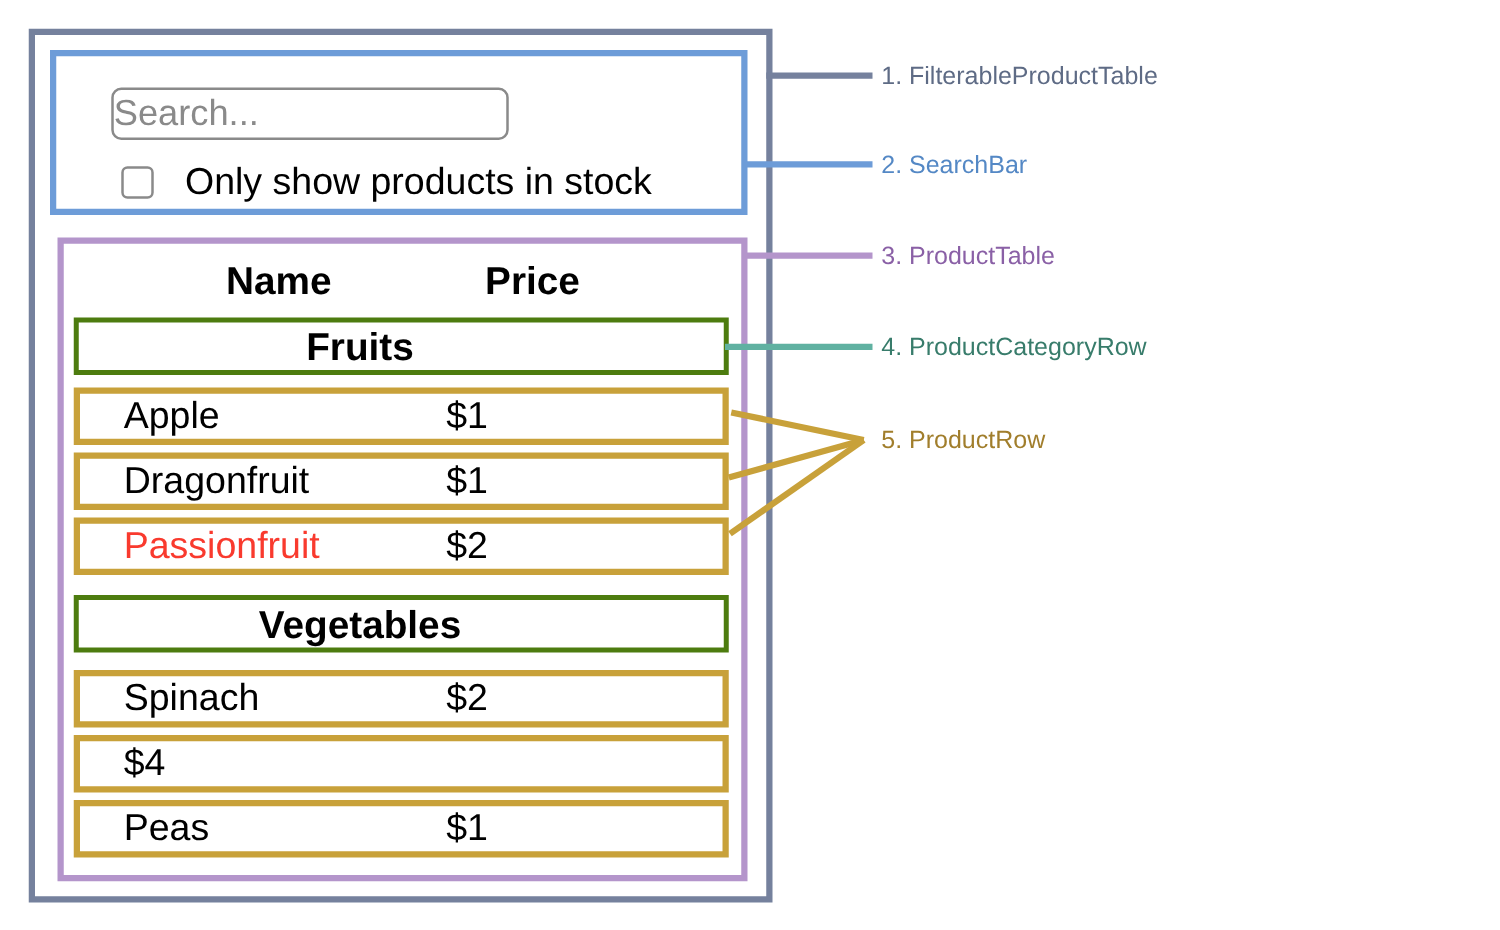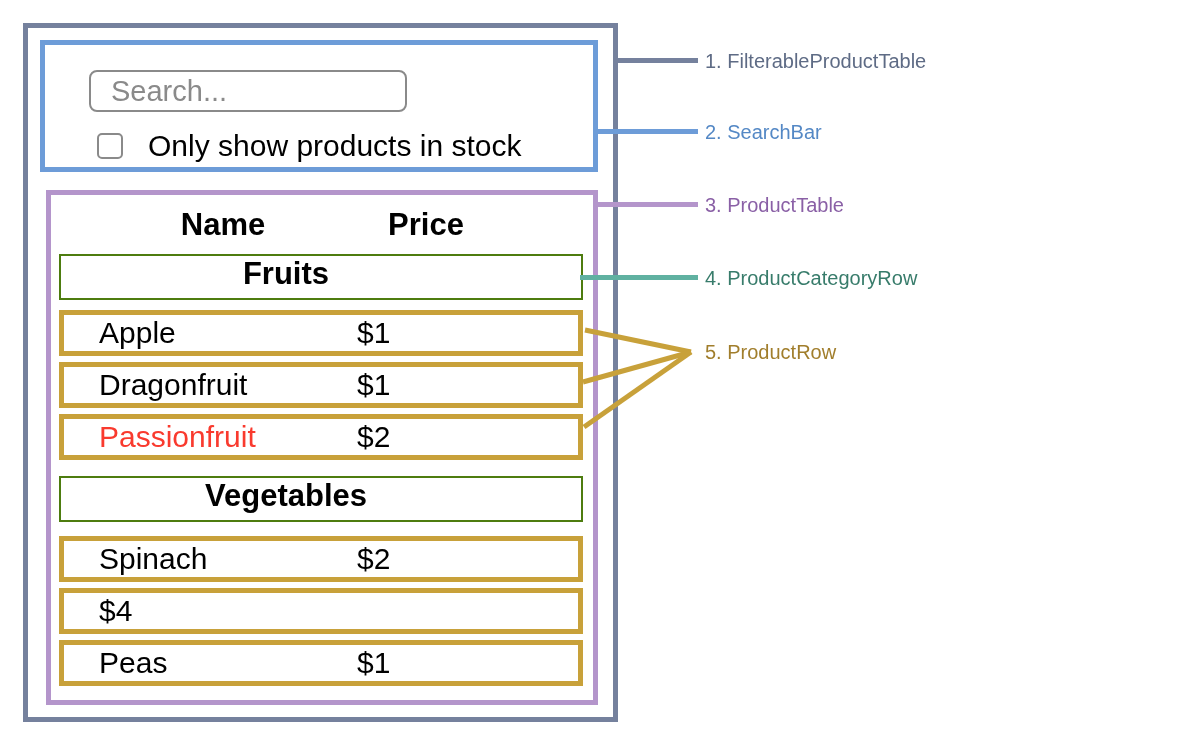--- a/index.html
+++ b/index.html
@@ -9,37 +9,37 @@
   }
   .box{position:absolute;box-sizing:border-box;background:#ffffff;}
   
   .outer-box{left:23px;top:23px;width:595px;height:699px;border:5px solid #75819d;}
   .search-box{left:12px;top:12px;width:558px;height:132px;border:5px solid #6d9cd8;}
   .table-box{left:18px;top:162px;width:552px;height:515px;border:5px solid #b495cb;}
   
   .search-input{
     position:absolute;left:44px;top:25px;width:318px;height:42px;box-sizing:border-box;
     border:2px solid #8a8a8a;border-radius:8px;font-size:29px;color:#555555;
-    padding:0 20px;outline:none;font-family:inherit;background:#ffffff;
+    padding:0 0;outline:none;font-family:inherit;background:#ffffff;
   }
   .search-input::placeholder{color:#8a8a8a;opacity:1;}
   .checkbox-row{position:absolute;left:52px;top:86px;height:30px;display:flex;align-items:center;gap:25px;}
   .checkbox{
     appearance:none;-webkit-appearance:none;width:26px;height:26px;margin:0;flex:0 0 auto;
     border:2px solid #8a8a8a;border-radius:5px;background:#ffffff;box-sizing:border-box;
   }
   .checkbox-label{font-size:30px;color:#000000;white-space:nowrap;}
   
   .col-header{position:absolute;top:10px;height:40px;line-height:40px;width:150px;
     text-align:center;font-weight:bold;font-size:31px;color:#000000;}
   .col-header.name{left:97px;}
   .col-header.price{left:300px;}
   
   .row{position:absolute;left:8px;width:524px;height:46px;box-sizing:border-box;background:#ffffff;}
-  .category-row{border:2px solid #4d7c0f;display:flex;align-items:flex-start;}
+  .category-row{border:4px solid #4d7c0f;display:flex;align-items:flex-end;}
   .category-label{width:450px;text-align:center;font-weight:bold;font-size:31px;color:#000000;}
   .product-row{border:5px solid #c8a13a;display:flex;align-items:center;padding-left:35px;}
   .product-name{width:258px;font-size:30px;color:#000000;}
   .product-price{font-size:30px;color:#000000;}
   .oos{color:#f93a2e;}
   .r-fruits{top:59px;}  .r-apple{top:115px;}  .r-dragonfruit{top:167px;}
   .r-passionfruit{top:219px;} .r-vegetables{top:281px;} .r-spinach{top:341px;}
   .r-pumpkin{top:393px;} .r-peas{top:445px;}
   
   .hline{position:absolute;height:5px;}

